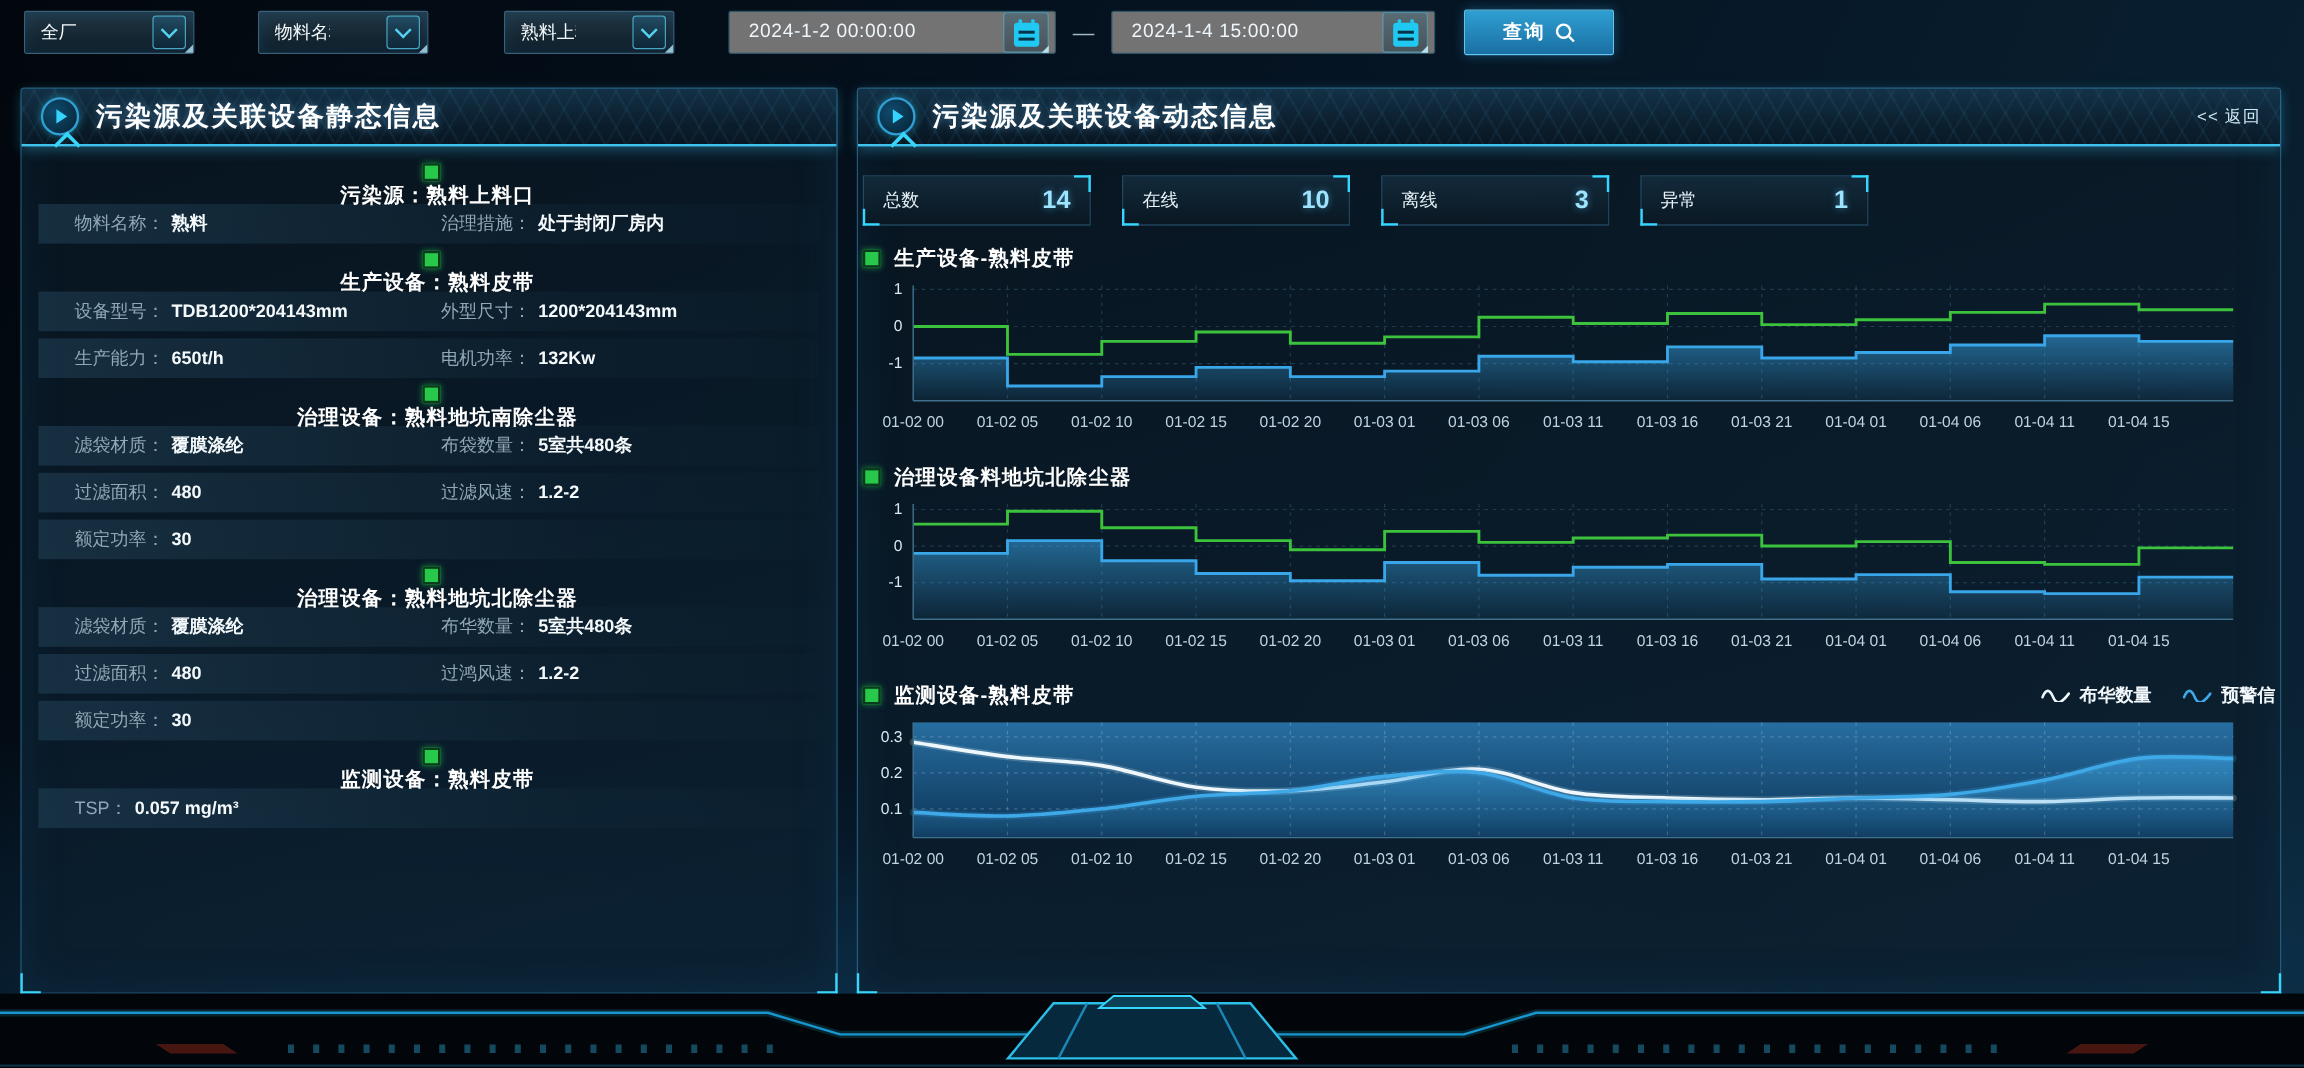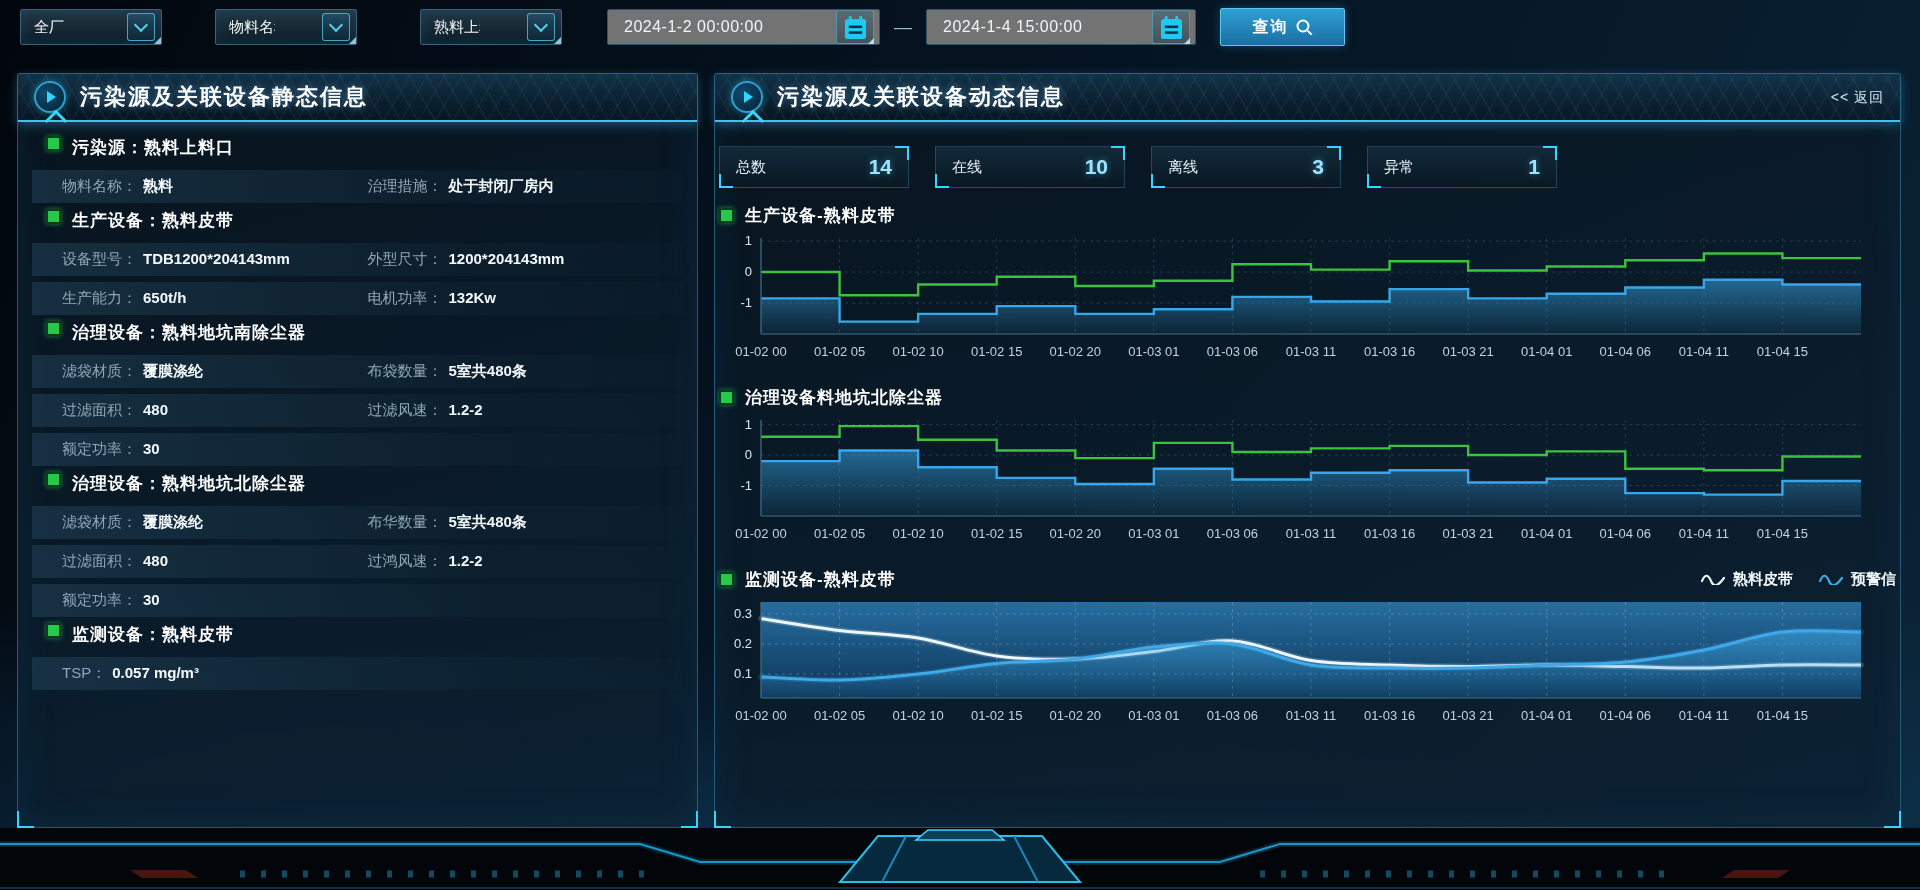--- a/index.html
+++ b/index.html
@@ -67,21 +67,21 @@
   .play-icon{width:28px;height:28px;border-radius:50%;border:2px solid #2f9fd4;margin-right:14px;
     background:radial-gradient(circle at 35% 35%,#0e4a6e,#072333);
     display:flex;align-items:center;justify-content:center;box-shadow:0 0 8px rgba(47,216,255,0.45);}
   .play-icon i{display:block;width:0;height:0;border-left:9px solid #35d4ff;
     border-top:6px solid transparent;border-bottom:6px solid transparent;margin-left:3px;}
   .panel-title{font-size:22px;font-weight:bold;color:#ffffff;letter-spacing:2px;
     text-shadow:0 0 8px rgba(120,200,255,0.5);}
   .back-link{position:absolute;right:16px;top:15px;font-size:14px;color:#cfe8f5;cursor:pointer;letter-spacing:1px;}
   
   .left-content{padding:14px 14px 0 14px;}
-  .section-title{display:flex;align-items:flex-start;height:34px;padding-left:14px;}
+  .section-title{display:flex;align-items:center;height:34px;padding-left:14px;flex-direction:column;}
   .bullet{width:11px;height:11px;background:#28c84a;border:2px solid rgba(8,52,26,0.95);
     box-shadow:0 0 5px rgba(40,220,90,0.55);margin-right:11px;flex:none;}
   .section-text{font-size:17px;font-weight:bold;color:#ffffff;letter-spacing:1px;}
   .info-row{display:flex;align-items:center;height:33px;margin-bottom:6px;padding:0 10px 0 30px;
     background:linear-gradient(90deg,rgba(34,66,88,0.55),rgba(18,42,58,0.30) 70%,rgba(18,42,58,0.12));}
   .cell{display:flex;align-items:baseline;width:50%;}
   .cell.single{width:100%;}
   .info-label{font-size:15px;color:#8fa7b6;white-space:nowrap;}
   .info-value{font-size:15px;font-weight:bold;color:#f4f9fc;margin-left:6px;white-space:nowrap;}
   
@@ -420,21 +420,21 @@
         </div>
         <div class="chart-block">
           <div class="chart-header">
             <span class="bullet"></span>
             <span class="chart-title">监测设备-熟料皮带</span>
             <div class="chart-legend">
               <span class="legend-item">
                 <svg width="24" height="12" viewBox="0 0 24 12">
                   <path d="M1 8 C4 1, 7 1, 10 8 S 17 13, 23 5" stroke="#eef7fc" stroke-width="2.2" fill="none" stroke-linecap="round"></path>
                 </svg>
-                <span>熟料皮带</span>
+                <span>布华数量</span>
               </span>
               <span class="legend-item">
                 <svg width="24" height="12" viewBox="0 0 24 12">
                   <path d="M1 8 C4 1, 7 1, 10 8 S 17 13, 23 5" stroke="#3fa9e8" stroke-width="2.2" fill="none" stroke-linecap="round"></path>
                 </svg>
                 <span>预警信</span>
               </span>
             </div>
           </div>
           <svg width="1150" height="140" viewBox="0 0 1150 140" class="chart-svg">

